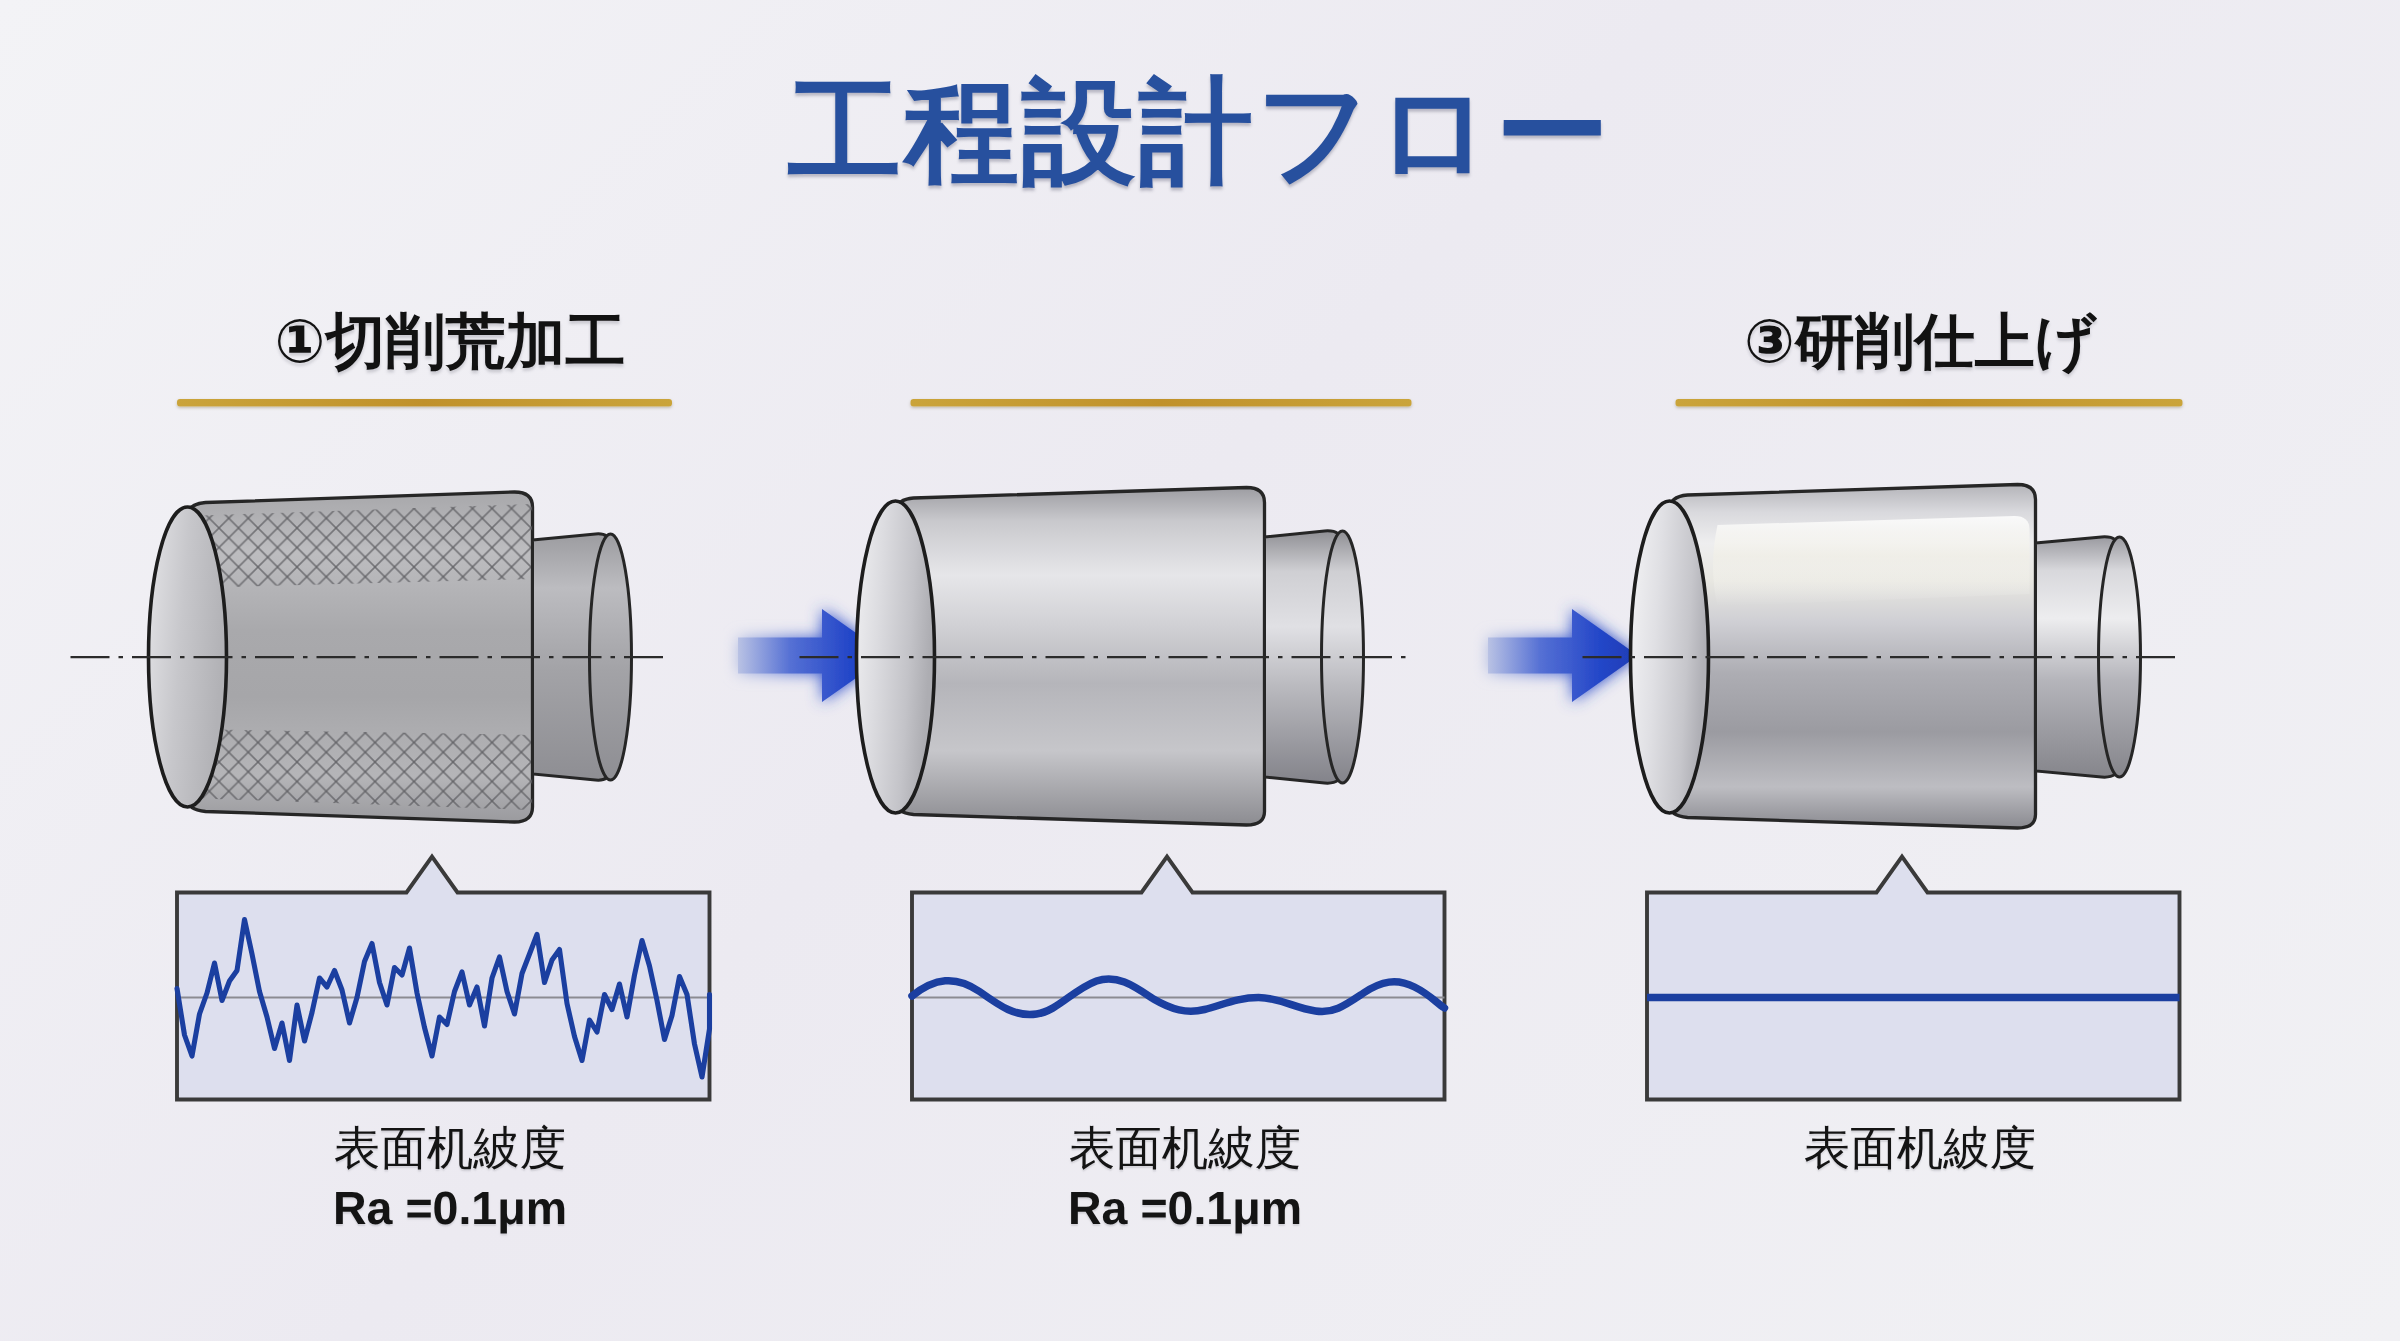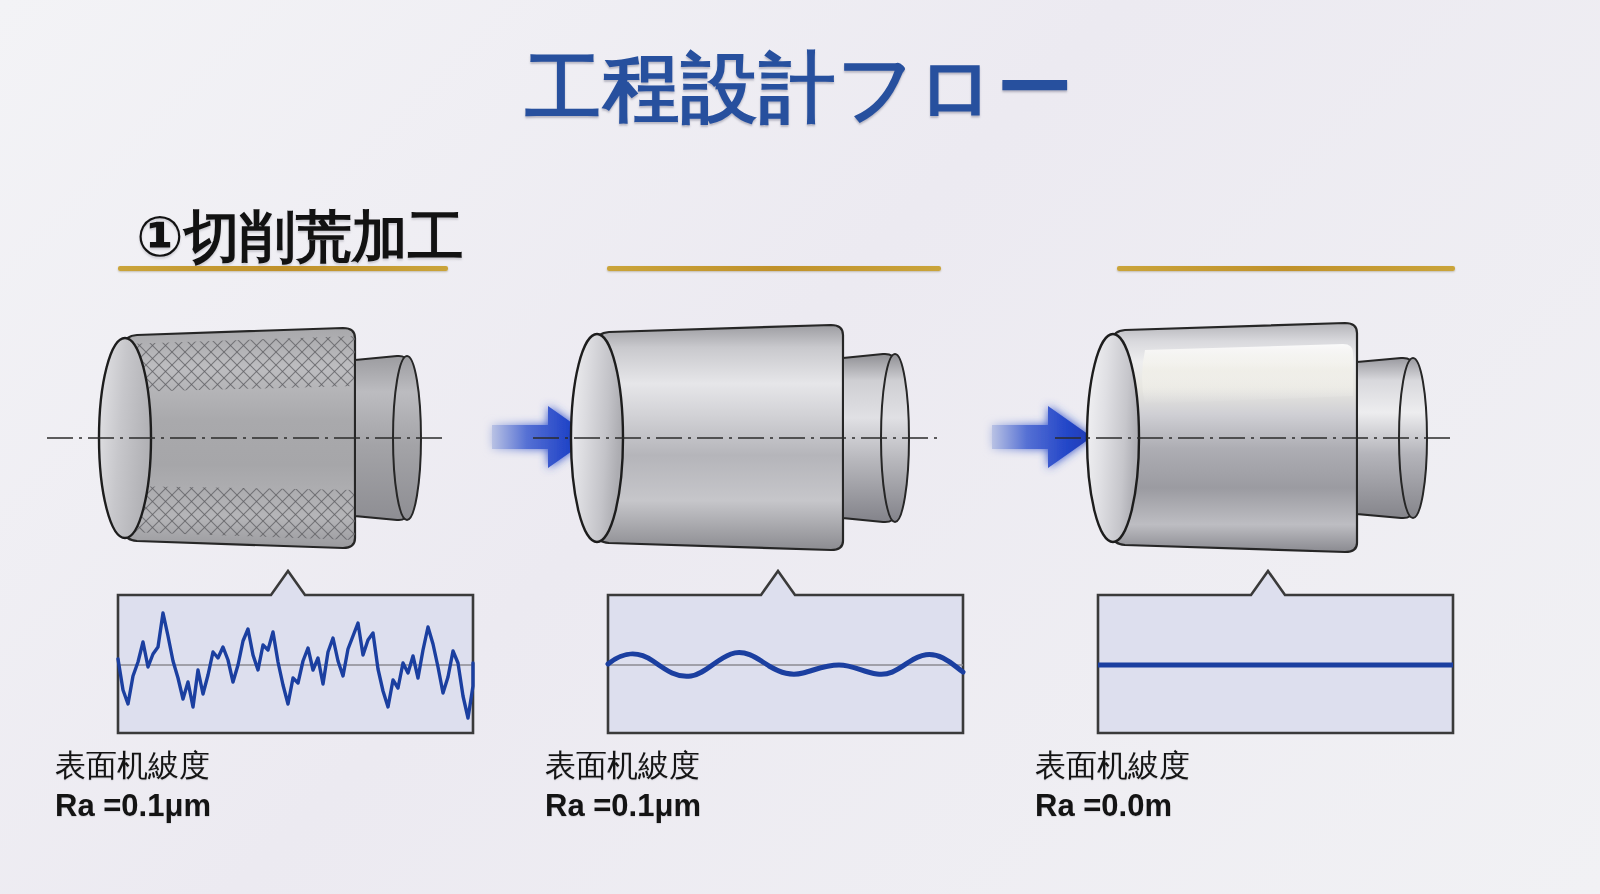--- a/index.html
+++ b/index.html
@@ -21,21 +21,21 @@
   }
 
   
   .col{position:absolute;top:0;width:490px;height:894px;}
   .col.c1{left:55px;}
   .col.c2{left:545px;}
   .col.c3{left:1035px;}
 
   .step-head{
     position:absolute;top:200px;left:0;width:490px;text-align:center;
-    font-size:56px;font-weight:bold;color:#121212;white-space:nowrap;
+    font-size:40px;font-weight:bold;color:#121212;white-space:nowrap;
     text-shadow:0 2px 2px rgba(150,150,160,.40);
   }
   .step-rule{
     position:absolute;top:266px;height:5px;border-radius:2px;
     background:linear-gradient(90deg,#caa43a,#c0912a 50%,#caa43a);
     box-shadow:0 1px 2px rgba(140,130,100,.45);
   }
   .col.c1 .step-rule{left:63px;width:330px;}
   .col.c2 .step-rule{left:62px;width:334px;}
   .col.c3 .step-rule{left:82px;width:338px;}
@@ -49,21 +49,21 @@
   .arrow.a1{left:482px;}
   .arrow.a2{left:982px;}
   .arrow svg{display:block;width:120px;height:90px;}
 
   
   .profile{position:absolute;top:566px;left:0;width:490px;height:175px;}
   .profile svg{display:block;width:490px;height:175px;}
 
   
   .caption{
-    position:absolute;top:746px;left:0;width:490px;
+    position:absolute;top:746px;left:0;width:490px;text-align:center;
     font-size:31px;line-height:1.28;color:#141414;white-space:nowrap;
     text-shadow:0 1px 1px rgba(160,160,170,.35);
   }
   .caption .l2{display:block;font-weight:bold;}
 </style>
 </head>
 <body>
 
 <div id="stage">
 
@@ -229,20 +229,21 @@
               <feMergeNode in="b"></feMergeNode>
               <feMergeNode in="SourceGraphic"></feMergeNode>
             </feMerge>
         </filter>
       </defs>
       <path d="M10,33 L66,33 L66,14 L110,45 L66,76 L66,57 L10,57 Z" fill="url(#ag2)" filter="url(#aglow2)"></path>
     </svg>
   </div>
 
   <div class="col c3">
+    <div class="step-head">③研削仕上げ</div>
     <div class="step-rule"></div>
 
     <div class="part">
       <svg viewBox="0 0 490 275">
         <defs>
           <linearGradient id="g3body" x1="0" y1="0" x2="0" y2="1">
             <stop offset="0" stop-color="#b4b4b9"></stop>
             <stop offset="0.08" stop-color="#d9d9dd"></stop>
             <stop offset="0.17" stop-color="#eeeeef"></stop>
             <stop offset="0.28" stop-color="#e8e7e1"></stop>
@@ -286,17 +287,16 @@
 
     <div class="profile">
       <svg viewBox="0 0 490 175">
         <path d="M63,29 L63,167 L418,167 L418,29 L250,29 L233,5 L216,29 Z" fill="#dddfee" stroke="#3a3a3a" stroke-width="2.6" stroke-linejoin="miter"></path>
         <line x1="63" y1="99" x2="418" y2="99" stroke="#1b3fa0" stroke-width="5"></line>
       </svg>
     </div>
 
     <div class="caption">
       <span>表面机紴度</span>
-      <span class="l2">Ra =0.0m</span>
     </div>
   </div>
 
 </div>
 
 </body></html>

